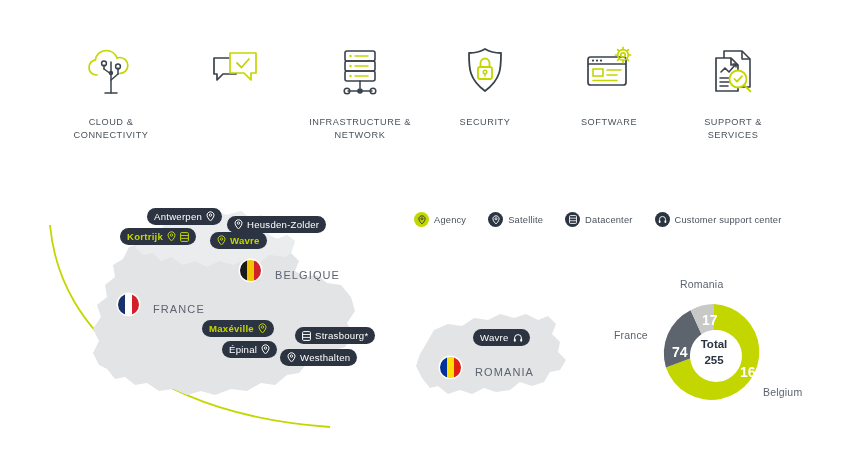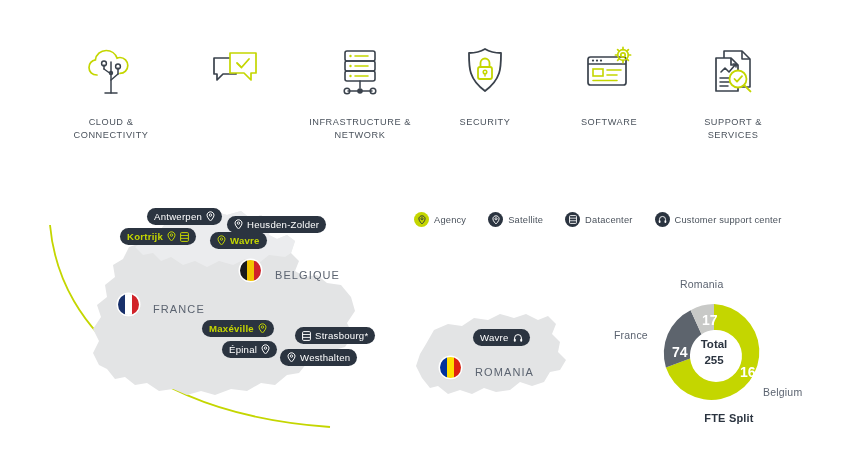--- a/index.html
+++ b/index.html
@@ -366,16 +366,15 @@
     <div class="ctr-t" style="top:82px;width:204px">255</div>
 
     <div class="dval" style="left:128px;top:92px;color:#ffffff">164</div>
     <div class="dval" style="left:60px;top:72px;color:#ffffff">74</div>
     <div class="dval" style="left:90px;top:40px;color:#ffffff">17</div>
 
     <div class="dlabel" style="left:151px;top:114px">Belgium</div>
     <div class="dlabel" style="left:2px;top:57px">France</div>
     <div class="dlabel" style="left:68px;top:6px">Romania</div>
 
-    <div class="chart-title">FTE Split</div>
   </div>
 
 </div>
 
 </body></html>

